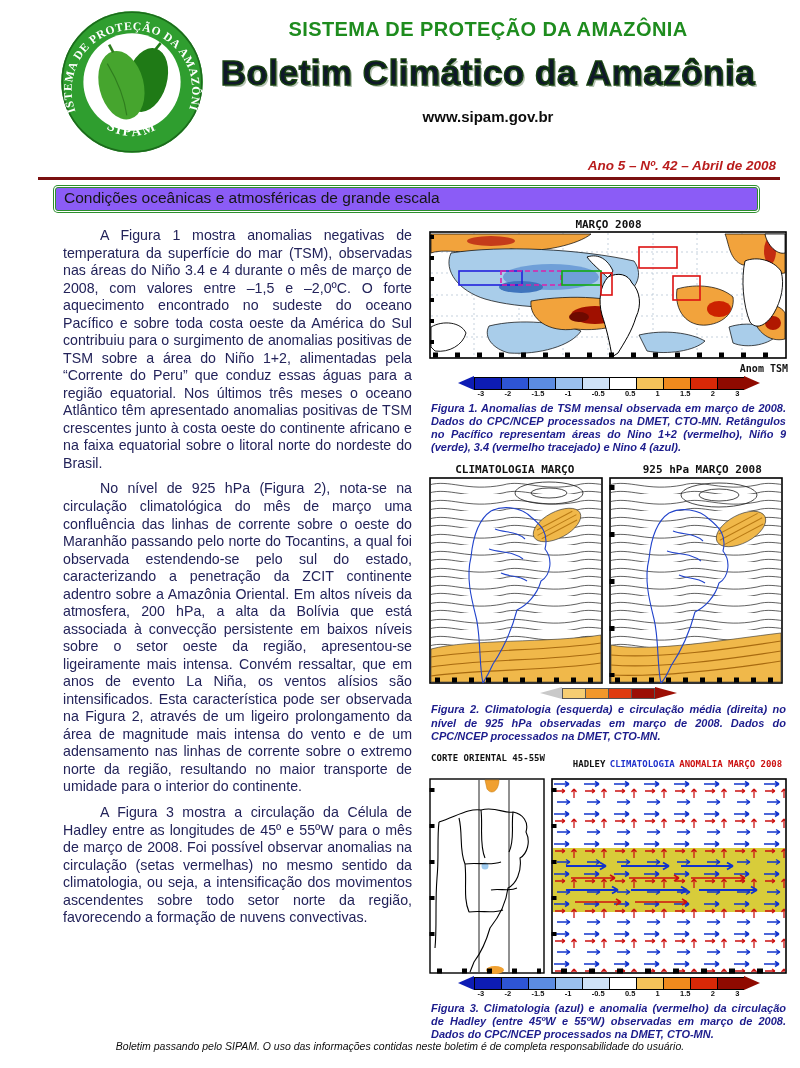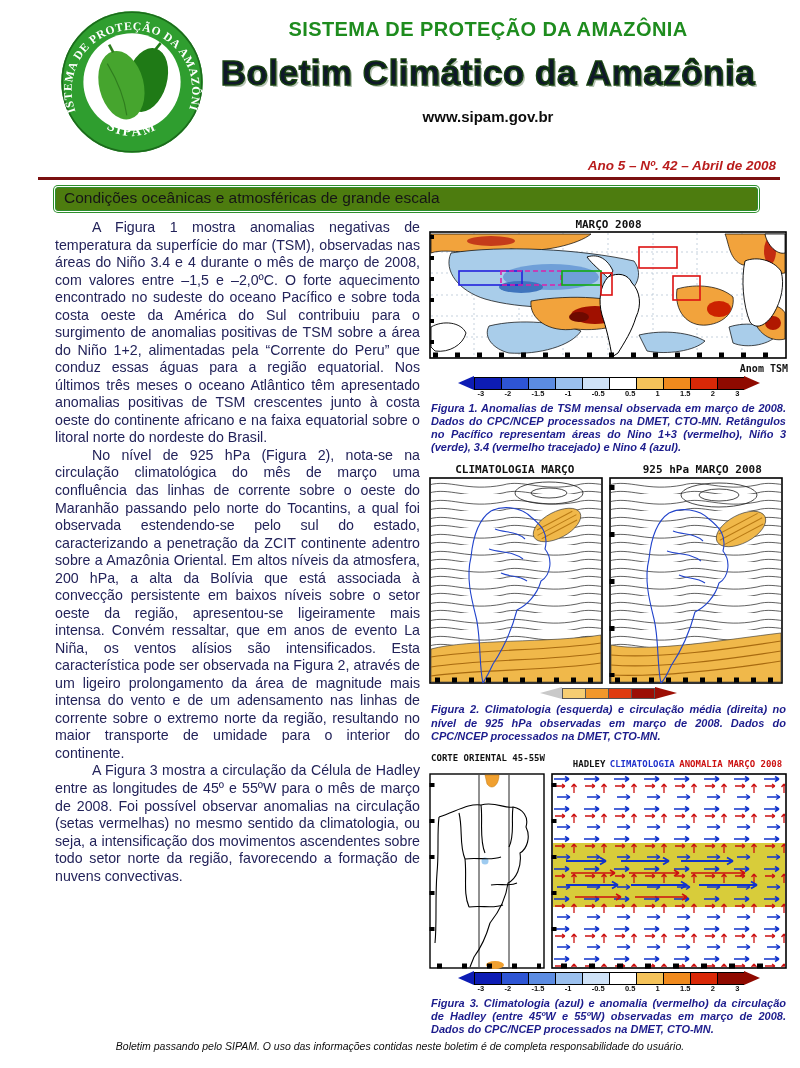--- a/index.html
+++ b/index.html
@@ -12,37 +12,37 @@
   .org-title{color:#1e8c1e;font-weight:bold;font-size:20px;letter-spacing:.4px;}
   .bulletin-title{margin-top:12px;font-size:35px;font-weight:bold;color:#0f172a;
         -webkit-text-stroke:1.4px #16400f;text-shadow:2px 2px 0 rgba(22,64,15,.30);
         letter-spacing:.5px;}
   .website{margin-top:15px;font-weight:bold;font-size:15px;color:#0d0d0d;}
   .edition{text-align:right;font-style:italic;font-weight:bold;font-size:13.5px;
         padding:2px 24px 2px 5px;color:#b91c1c;}
   .red-rule{height:3px;background:#7a1010;margin:2px 20px 0 38px;}
   .section-box{margin:7px 42px 0 55px;border:1px solid #2d8f2d;border-radius:3px;
         box-shadow:0 0 0 1px #fff,0 0 0 2px #2d8f2d;padding:1px 8px 3px;
-        font-size:15.5px;color:#161616;background:#4d7c0f;}
+        font-size:15.5px;color:#161616;background:#8b5cf6;}
   
   .columns{display:flex;gap:9px;padding:8px 12px 0 55px;}
   .textcol{flex:0 0 365px;width:365px;text-align:justify;font-size:14.2px;
         line-height:1.235;color:#23235a;}
-  .textcol p{margin:0;text-indent:2.6em;}
+  .textcol p{margin:8px;text-indent:2.6em;}
   .figcol{flex:1;min-width:0;}
   .maptitle{font-family:"DejaVu Sans Mono",monospace;font-weight:bold;font-size:11px;
         text-align:center;color:#111;line-height:1.1;}
   .fig-caption{font-size:11px;font-weight:bold;font-style:italic;color:#1c1c8c;
         text-align:justify;line-height:1.2;margin:4px 2px 10px 2px;}
   .panel-titles{display:flex;gap:16px;}
   .panel-titles .maptitle{flex:1;}
   .panels{display:flex;gap:6px;margin-top:1px;}
   .fig3-rtitle{font-family:"DejaVu Sans Mono",monospace;font-weight:bold;font-size:9px;
         text-align:center;white-space:nowrap;}
-  .fig3-titles{display:flex;margin-bottom:2px;gap:20px;}
+  .fig3-titles{display:flex;margin-bottom:7px;gap:20px;}
   .fig3-titles .t-left{flex:0 0 118px;}
   .fig3-titles .t-right{flex:1;}
   
   .cbar{display:flex;align-items:center;justify-content:center;margin-top:2px;}
   .cbar .seg{height:11px;border-top:1px solid #000;border-bottom:1px solid #000;
         border-left:1px solid #000;}
   .cbar .seg:last-of-type{border-right:1px solid #000;}
   .cbar .tri-l{width:0;height:0;border-top:7px solid transparent;border-bottom:7px solid transparent;
         border-right:16px solid #0d1cb4;}
   .cbar .tri-r{width:0;height:0;border-top:7px solid transparent;border-bottom:7px solid transparent;
@@ -194,21 +194,21 @@
           <span>-2</span>
           <span>-1.5</span>
           <span>-1</span>
           <span>-0.5</span>
           <span>0.5</span>
           <span>1</span>
           <span>1.5</span>
           <span>2</span>
           <span>3</span>
         </div>
-        <div class="fig-caption">Figura 1. Anomalias de TSM mensal observada em março de 2008. Dados do CPC/NCEP processados na DMET, CTO-MN. Retângulos no Pacífico representam áreas do Nino 1+3 (vermelho), Niño 3 (verde), 3.4 (vermelho tracejado) e Nino 4 (azul).</div>
+        <div class="fig-caption">Figura 1. Anomalias de TSM mensal observada em março de 2008. Dados do CPC/NCEP processados na DMET, CTO-MN. Retângulos no Pacífico representam áreas do Nino 1+2 (vermelho), Niño 9 (verde), 3.4 (vermelho tracejado) e Nino 4 (azul).</div>
       </div>
 
       <div>
         <div class="panel-titles">
           <div class="maptitle">CLIMATOLOGIA MARÇO</div>
           <div class="maptitle">925 hPa MARÇO 2008</div>
         </div>
         <div class="panels">
           <svg width="174" height="207" viewBox="0 0 174 207">
             <defs>

